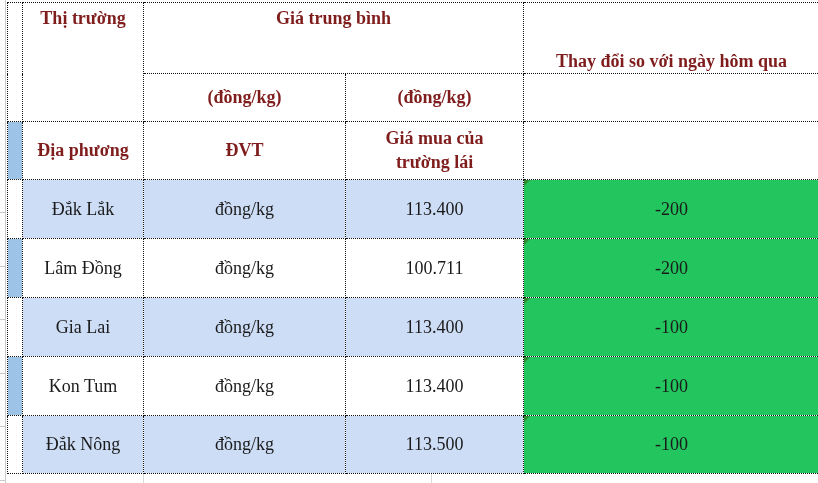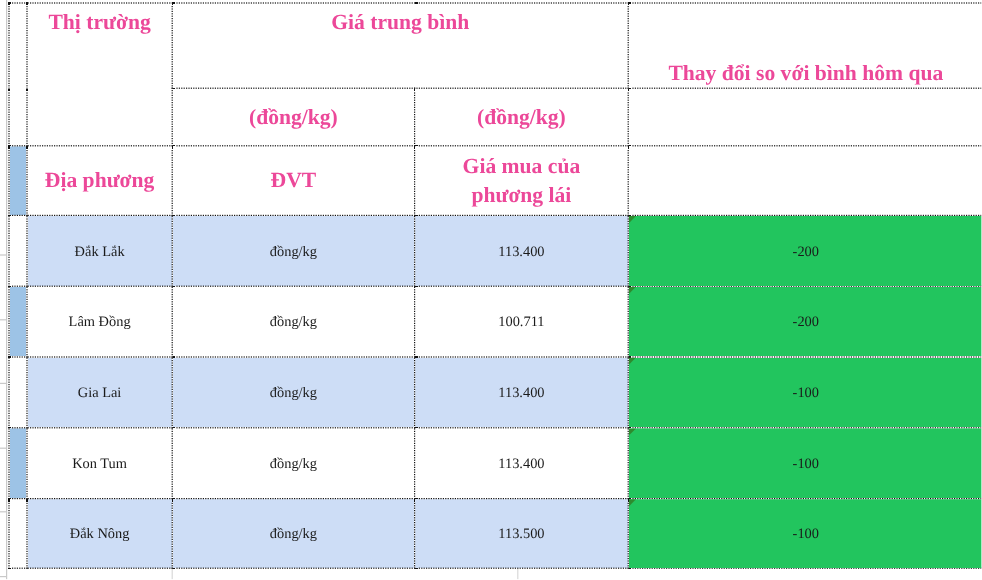--- a/index.html
+++ b/index.html
@@ -29,31 +29,31 @@
   table.price-table {
     position: absolute; left: 7px; top: 2px;
     width: 812px;
     border-collapse: collapse;
     table-layout: fixed;
   }
   td {
     border: 1px dotted #111;
     text-align: center;
     vertical-align: middle;
-    font-size: 12px;
+    font-size: 18px;
     padding: 0;
     overflow: hidden;
   }
   tr.r1 { height: 71px; }
   tr.r2 { height: 48px; }
   tr.r3 { height: 58px; padding-left: 10px; }
   tr.dr { height: 59px; }
   tr.dr-last { height: 58px; }
 
-  .hd { font-weight: bold; color: #ec4899; font-size: 18px; }
+  .hd { font-weight: bold; color: #7f1d1d; font-size: 18px; }
   .top-align { vertical-align: top; padding-top: 5px; }
   .bottom-align { vertical-align: bottom; padding-bottom: 1px; }
 
   .strip-white { background: #ffffff; }
   .strip-blue  { background: #9dc3e6; }
   .cell-blue   { background: #cdddf6; }
   .cell-white  { background: #ffffff; }
 
   .buy-head { padding: 0 26px; line-height: 1.3; }
 
@@ -91,34 +91,34 @@
       <col style="width:202px">
       <col style="width:178px">
       <col style="width:296px">
     </colgroup>
 
     <tbody>
         <tr class="r1">
       <td class="strip-white" rowspan="2"></td>
       <td class="hd top-align cell-white" rowspan="2">Thị trường</td>
       <td class="hd top-align cell-white" colspan="2">Giá trung bình</td>
-      <td class="hd bottom-align cell-white">Thay đổi so với bình hôm qua</td>
+      <td class="hd bottom-align cell-white">Thay đổi so với ngày hôm qua</td>
     </tr>
 
     <tr class="r2">
       <td class="hd cell-white">(đồng/kg)</td>
       <td class="hd cell-white">(đồng/kg)</td>
       <td class="cell-white"></td>
     </tr>
 
     <tr class="r3">
       <td class="strip-blue"></td>
       <td class="hd cell-white">Địa phương</td>
       <td class="hd cell-white">ĐVT</td>
-      <td class="hd cell-white buy-head">Giá mua của phương lái</td>
+      <td class="hd cell-white buy-head">Giá mua của trường lái</td>
       <td class="cell-white"></td>
     </tr>
 
     <tr class="dr">
       <td class="strip-white"></td>
       <td class="cell-blue">Đắk Lắk</td>
       <td class="cell-blue">đồng/kg</td>
       <td class="cell-blue">113.400</td>
       <td class="change-cell">
         <span class="corner-marker"></span>

